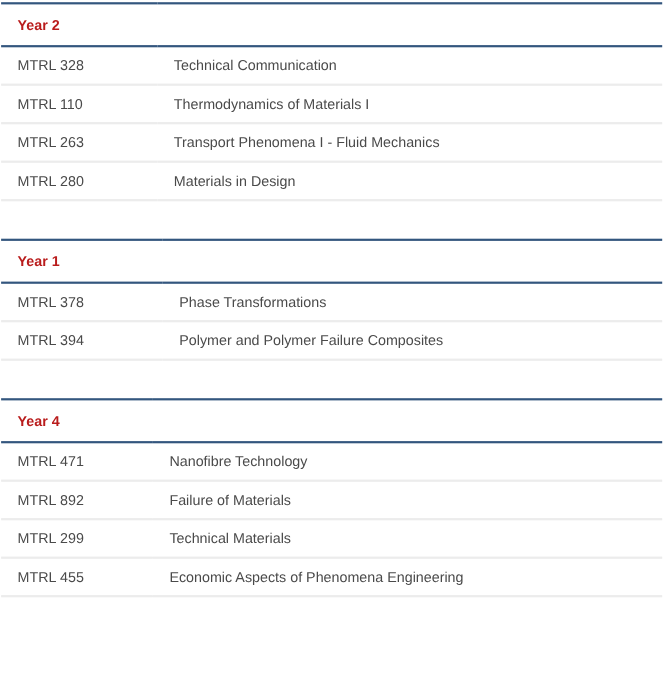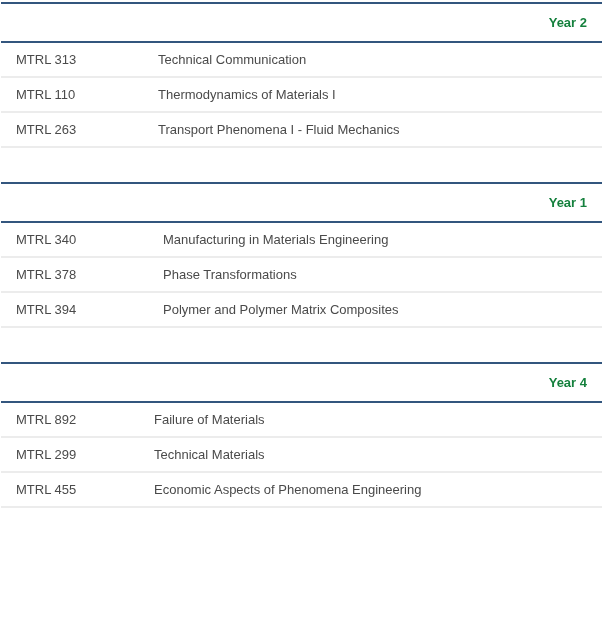--- a/index.html
+++ b/index.html
@@ -20,25 +20,25 @@
   table.course-table {
     border-collapse: collapse;
     width: 601px;
     table-layout: fixed;
     margin: 0 0 34px 0;
   }
   table.course-table:last-child {
     margin-bottom: 0;
   }
   table.course-table th.year-heading {
-    text-align: right;
+    text-align: left;
     font-size: 13px;
     line-height: 14px;
     font-weight: bold;
-    color: #15803d;
+    color: #b91c1c;
     border-top: 2px solid #33567e;
     border-bottom: 2px solid #33567e;
     padding: 12px 15px 11px 15px;
   }
   table.course-table td {
     font-size: 13px;
     line-height: 13px;
     color: #4a4a4a;
     padding: 10px 15px;
     border-bottom: 2px solid #ececec;
@@ -61,71 +61,75 @@
         <col class="c1">
         <col class="c2">
       </colgroup>
     <thead>
       <tr>
         <th class="year-heading" colspan="2">Year 2</th>
       </tr>
     </thead>
     <tbody>
       <tr>
-        <td>MTRL 313</td>
+        <td>MTRL 328</td>
         <td>Technical Communication</td>
       </tr>
       <tr>
         <td>MTRL 110</td>
         <td>Thermodynamics of Materials I</td>
       </tr>
       <tr>
         <td>MTRL 263</td>
         <td>Transport Phenomena I - Fluid Mechanics</td>
+      </tr>
+      <tr>
+        <td>MTRL 280</td>
+        <td>Materials in Design</td>
       </tr>
     </tbody>
   </table>
 
   <table class="course-table t1">
     <colgroup>
         <col class="c1">
         <col class="c2">
       </colgroup>
     <thead>
       <tr>
         <th class="year-heading" colspan="2">Year 1</th>
       </tr>
     </thead>
     <tbody>
       <tr>
-        <td>MTRL 340</td>
-        <td>Manufacturing in Materials Engineering</td>
-      </tr>
-      <tr>
         <td>MTRL 378</td>
         <td>Phase Transformations</td>
       </tr>
       <tr>
         <td>MTRL 394</td>
-        <td>Polymer and Polymer Matrix Composites</td>
+        <td>Polymer and Polymer Failure Composites</td>
       </tr>
     </tbody>
   </table>
 
   <table class="course-table t2">
     <colgroup>
         <col class="c1">
         <col class="c2">
       </colgroup>
     <thead>
       <tr>
         <th class="year-heading" colspan="2">Year 4</th>
       </tr>
     </thead>
     <tbody>
+      <tr>
+        <td>MTRL 471</td>
+        <td>Nanofibre Technology</td>
+      </tr>
       <tr>
         <td>MTRL 892</td>
         <td>Failure of Materials</td>
       </tr>
       <tr>
         <td>MTRL 299</td>
         <td>Technical Materials</td>
       </tr>
       <tr>
         <td>MTRL 455</td>

